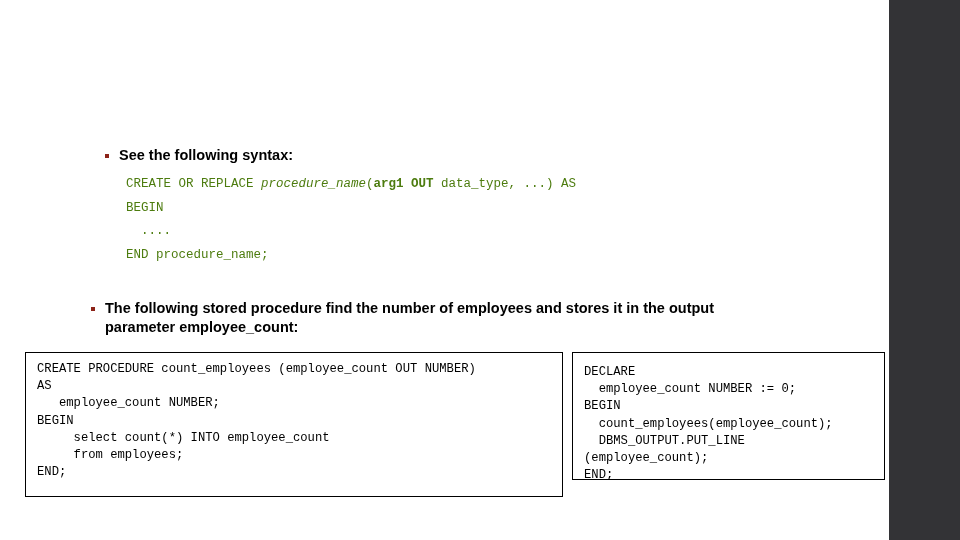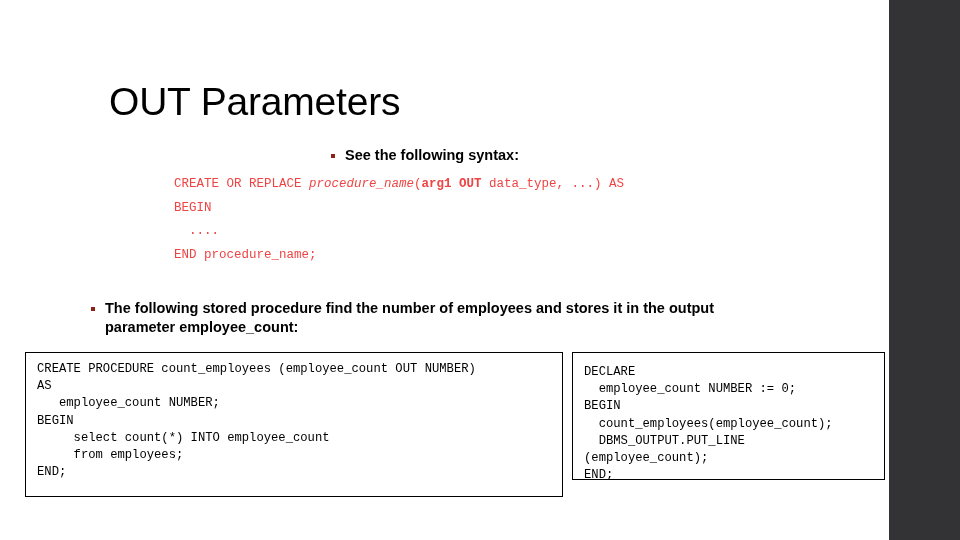--- a/index.html
+++ b/index.html
@@ -38,21 +38,20 @@
     color: #000000;
     letter-spacing: -0.2px;
     line-height: 46px;
     white-space: nowrap;
   }
   
   .bullet-row {
     position: absolute;
     display: flex;
     align-items: flex-start;
-    justify-content: center;
   }
   .bullet-dot {
     flex: 0 0 auto;
     width: 4px;
     height: 4px;
     background: #8c2318;
     margin-top: 8px;
     margin-right: 10px;
   }
   .bullet-text {
@@ -73,23 +72,22 @@
     width: 690px;
   }
   
   #syntax-block {
     position: absolute;
     left: 126px;
     top: 173px;
     font-family: "Liberation Mono", "DejaVu Sans Mono", monospace;
     font-size: 12.5px;
     line-height: 23.5px;
-    color: #ef4444;
+    color: #4d7c0f;
     white-space: pre;
-    margin-left: 48px;
   }
   #syntax-block .ital { font-style: italic; }
   #syntax-block .bold { font-weight: bold; }
   
   .code-box {
     position: absolute;
     border: 1px solid #000000;
     background: #ffffff;
     box-sizing: border-box;
     font-family: "Liberation Mono", "DejaVu Sans Mono", monospace;
@@ -116,21 +114,20 @@
     padding: 11px 0 0 11px;
   }
 </style>
 </head>
 <body>
 
 <div id="slide">
 
   <div id="right-band"></div>
 
-  <div id="page-title">OUT Parameters</div>
 
   <div class="bullet-row" id="bullet-syntax">
     <span class="bullet-dot"></span>
     <span class="bullet-text">See the following syntax:</span>
   </div>
 
   <div id="syntax-block"><span>CREATE OR REPLACE </span><span class="ital">procedure_name</span><span>(</span><span class="bold">arg1 OUT</span><span> data_type, ...) AS</span>
 <span>BEGIN</span>
 <span>  ....</span>
 <span>END procedure_name;</span></div>

